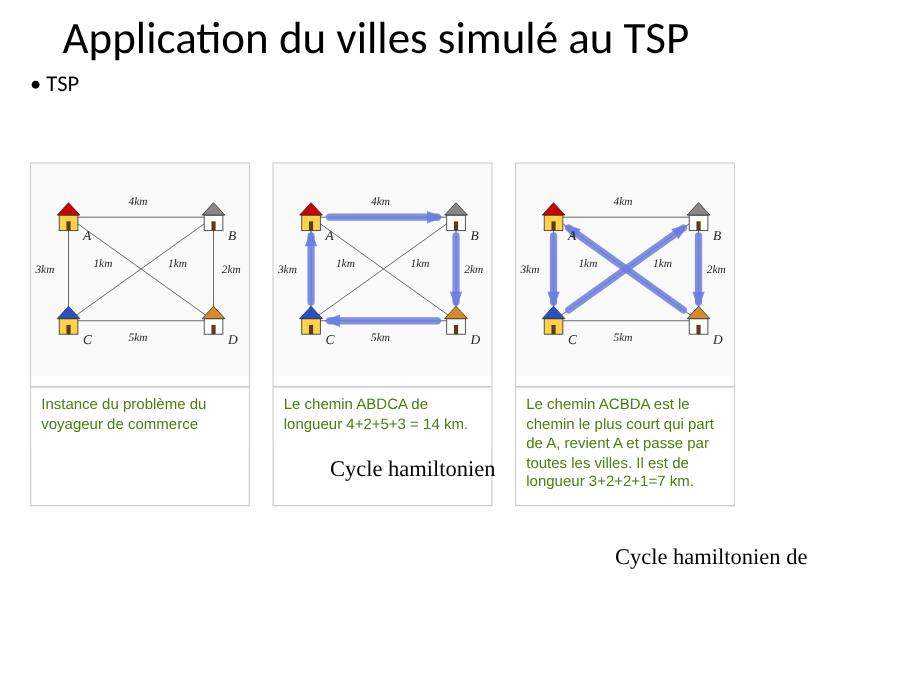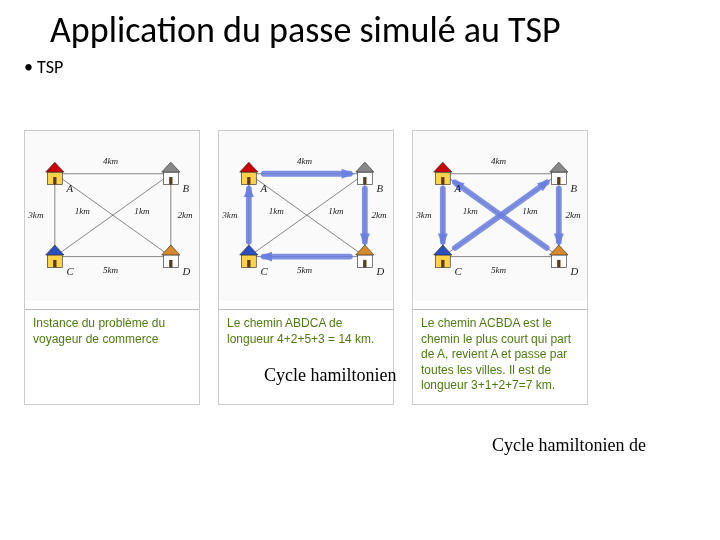--- a/index.html
+++ b/index.html
@@ -58,21 +58,21 @@
     color: #000;
     text-align: center;
   }
   .annot1 { top: 365px; left: 264px; }
   .annot2 { top: 435px; left: 480px; line-height: 1.15; margin-left: 12px;}
   
 </style>
 </head>
 <body>
 
-<div class="title">Application du passe simulé au TSP</div>
+<div class="title">Application du villes simulé au TSP</div>
 
 <div class="bullet-row">
   <span>•&nbsp;</span><span>TSP</span>
 </div>
 
 <div class="panels">
   <div class="panel">
     <div class="graph"><svg viewBox="0 0 210 170" width="100%" height="100%">
           <line x1="36" y1="34" x2="176" y2="34" stroke="#333" stroke-width="0.7"></line>
           <line x1="36" y1="134" x2="176" y2="134" stroke="#333" stroke-width="0.7"></line>
@@ -233,20 +233,20 @@
             <polygon points="165,132 187,132 176,120" fill="#d88a2a" stroke="#333" stroke-width="0.8"></polygon>
             <rect x="174" y="138" width="4" height="9" fill="#5a3b1a"></rect>
           </g>
           <text x="192" y="160" font-size="11" font-family="Times New Roman, serif" fill="#222"></text>
           <text x="50" y="56" font-size="13" font-family="Times New Roman, serif" font-style="italic" fill="#222">A</text>
           <text x="190" y="56" font-size="13" font-family="Times New Roman, serif" font-style="italic" fill="#222">B</text>
           <text x="50" y="156" font-size="13" font-family="Times New Roman, serif" font-style="italic" fill="#222">C</text>
           <text x="190" y="156" font-size="13" font-family="Times New Roman, serif" font-style="italic" fill="#222">D</text>
         </svg></div>
     <div class="sep"></div>
-    <div class="caption-area">Le chemin ACBDA est le chemin le plus court qui part de A, revient A et passe par toutes les villes. Il est de longueur 3+1+2+7=7 km.</div>
+    <div class="caption-area">Le chemin ACBDA est le chemin le plus court qui part de A, revient A et passe par toutes les villes. Il est de longueur 3+2+2+1=7 km.</div>
   </div>
 </div>
 
 <div class="annot annot1">Cycle hamiltonien</div>
 <div class="annot annot2">
   <span>Cycle hamiltonien de</span><br>
 </div>
 
 </body></html>

